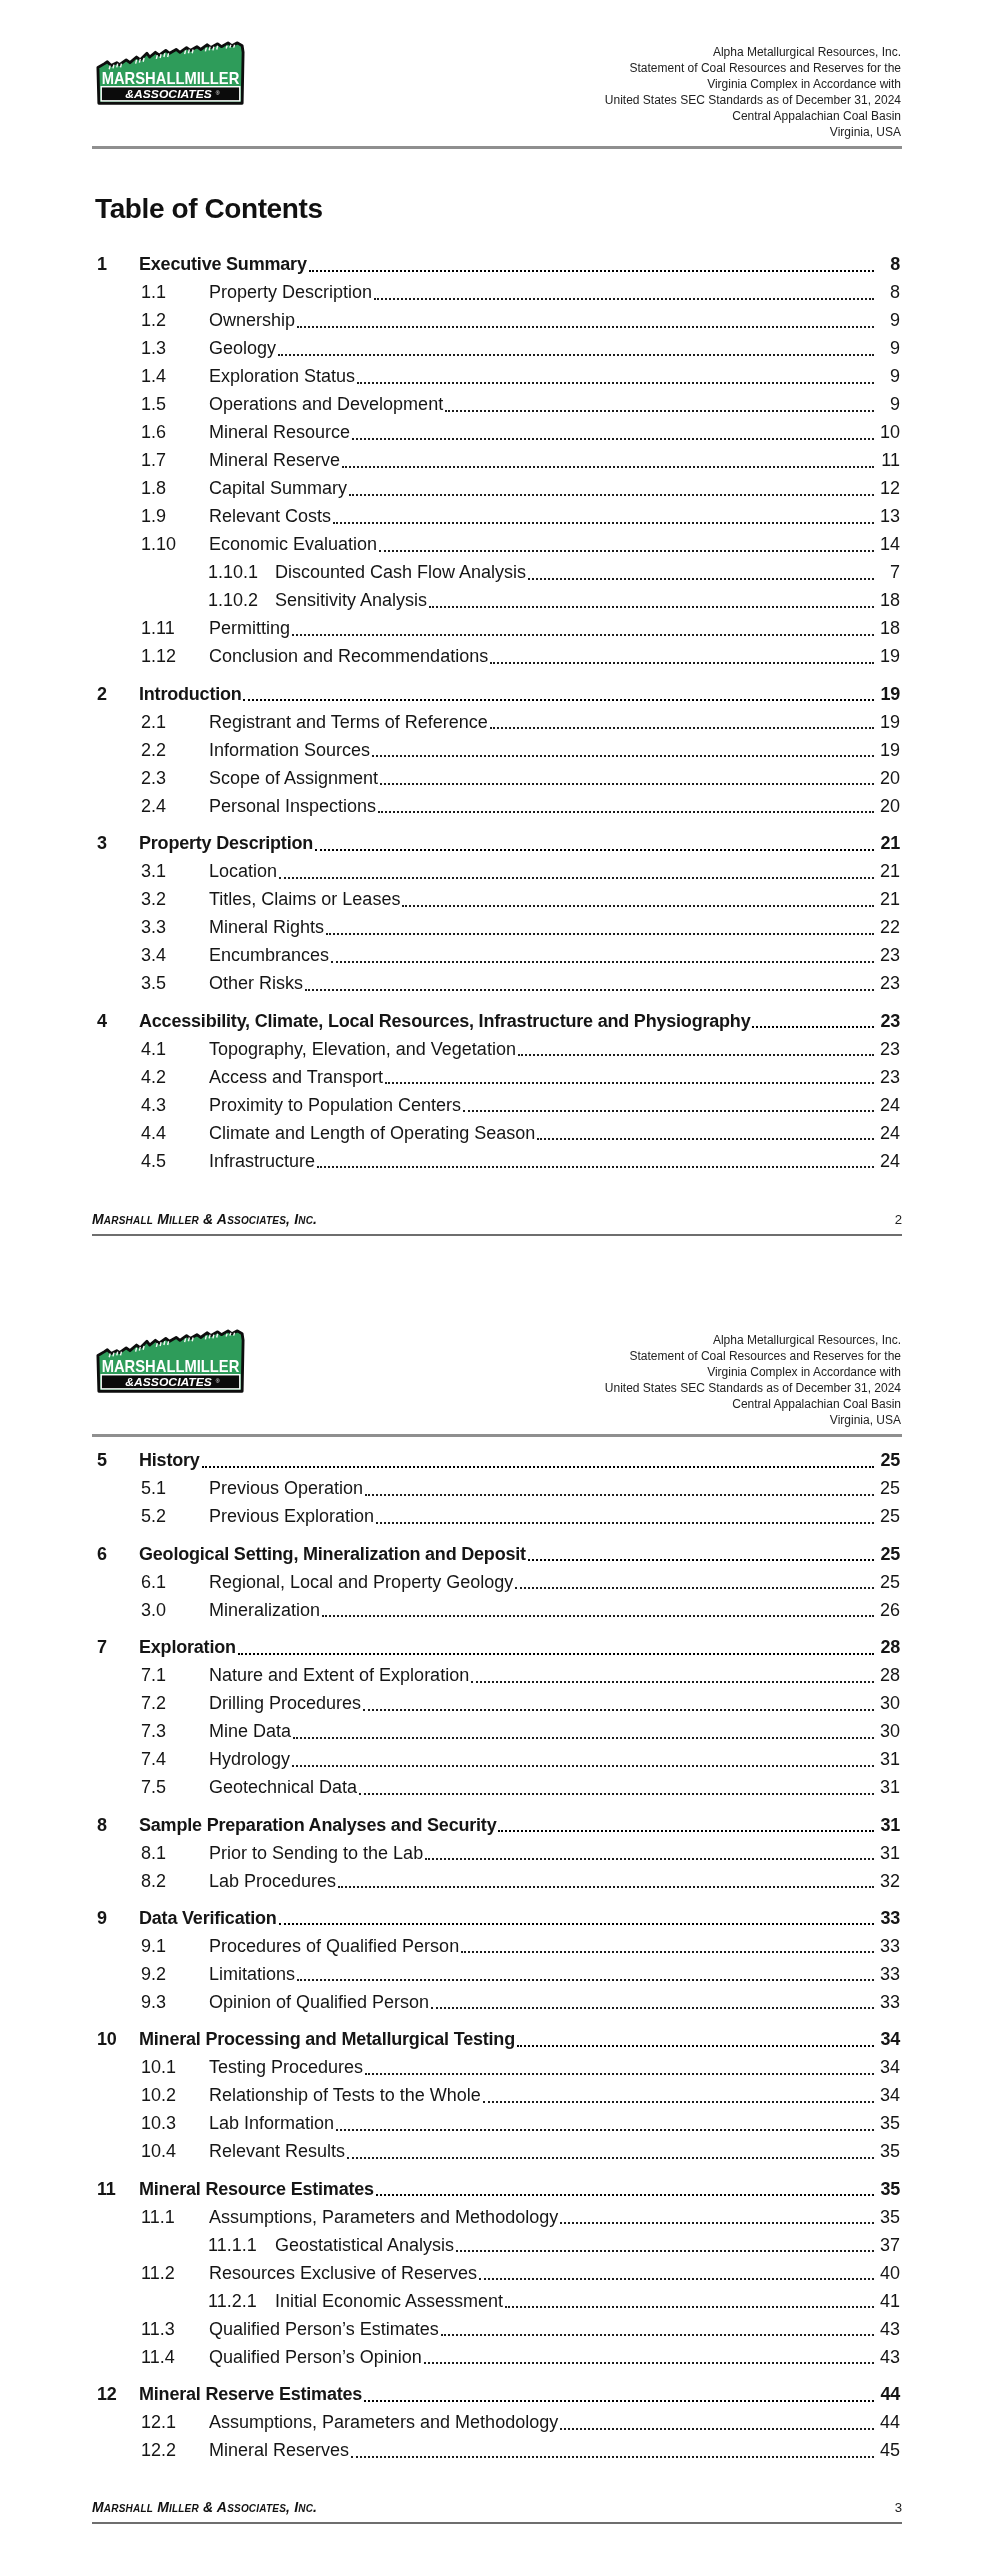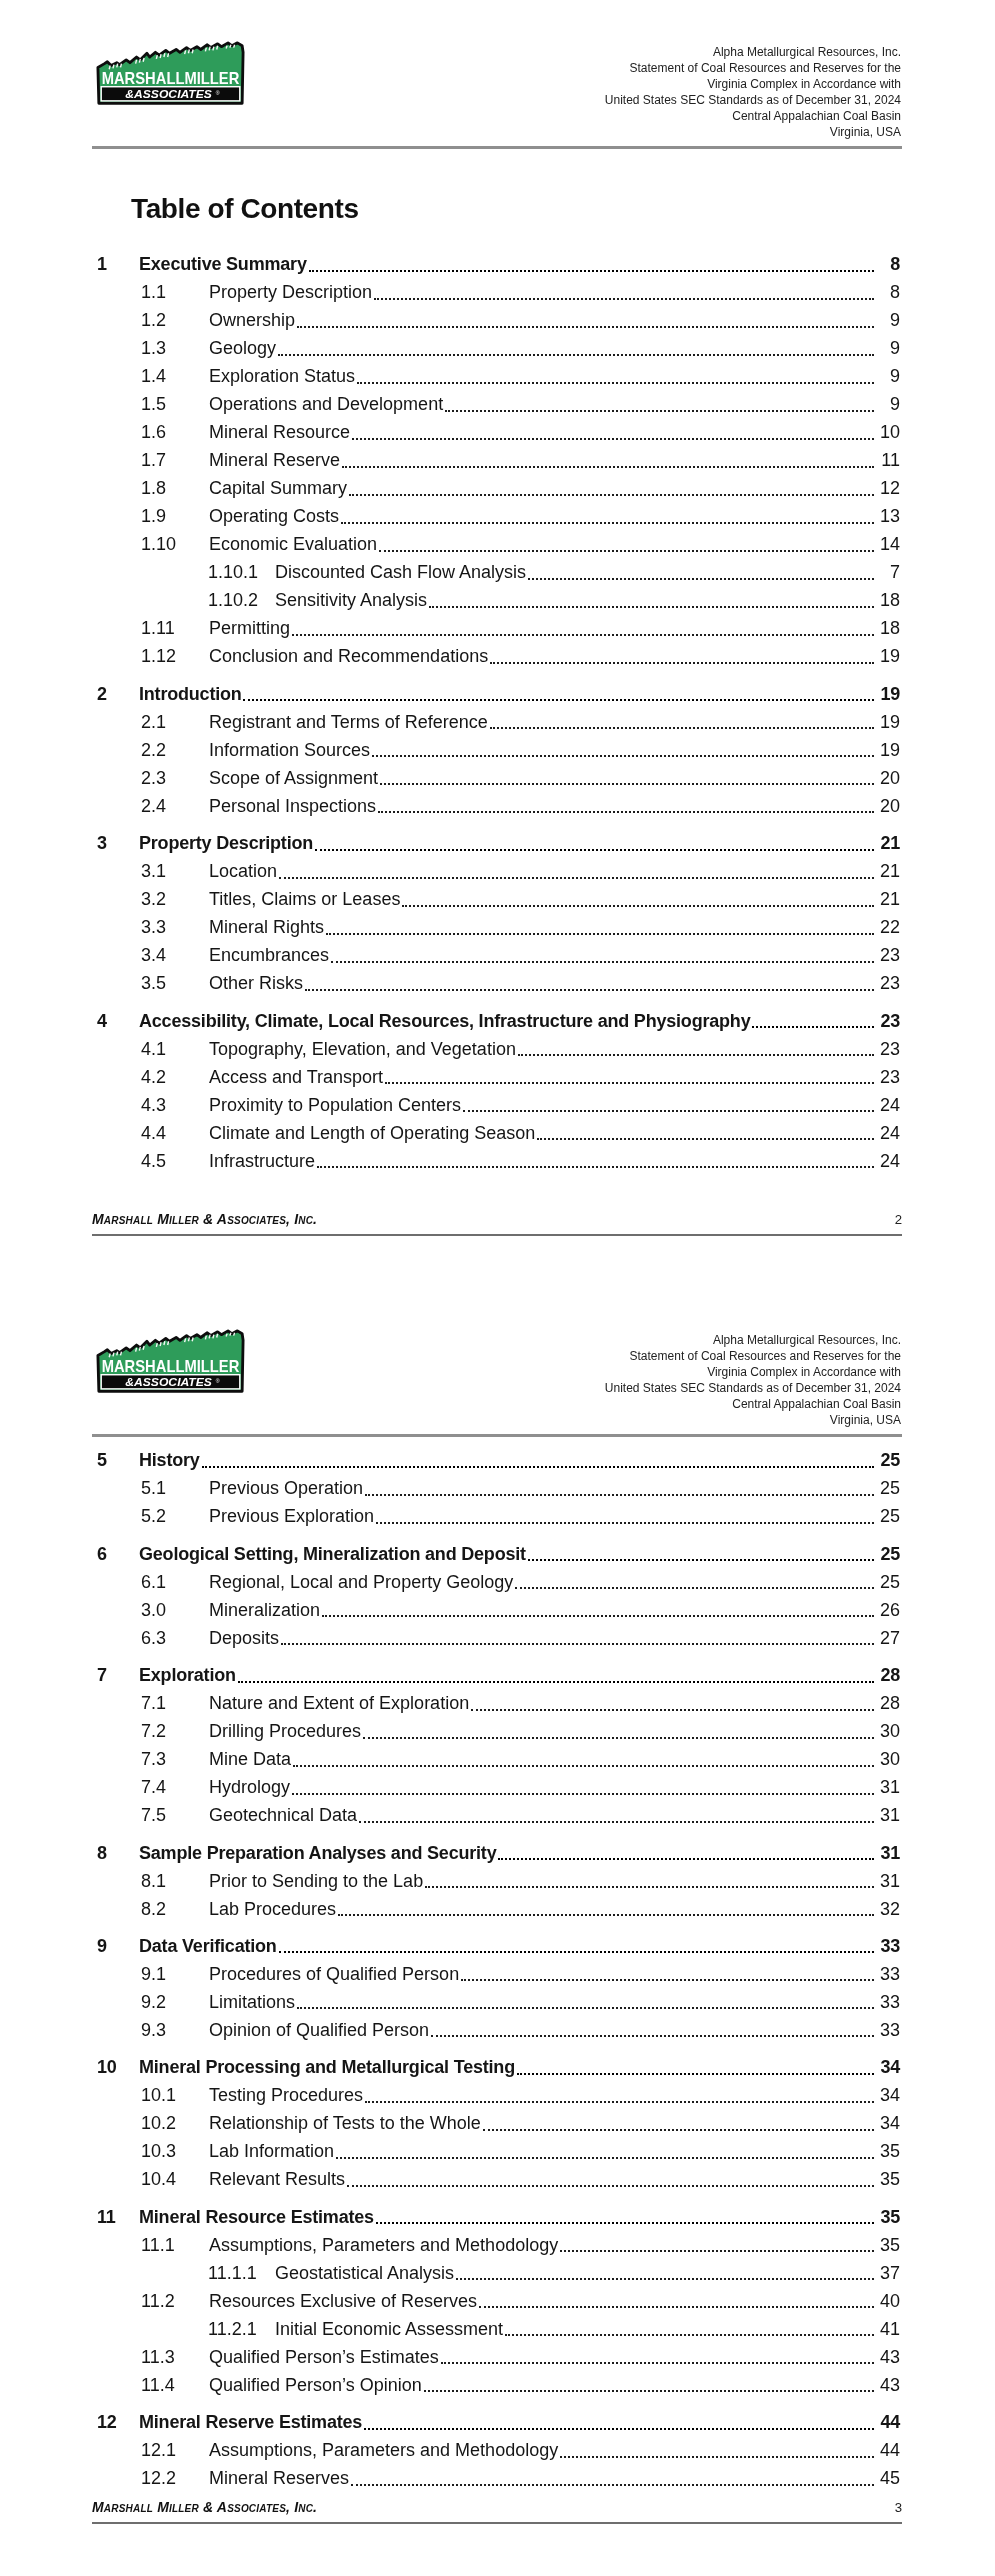--- a/index.html
+++ b/index.html
@@ -15,21 +15,21 @@
   .logo-svg { position:absolute; left:95px; top:41px; }
 
   .hdr-text {
     position:absolute; right:94px; top:44px; text-align:right;
     font-size:12px; line-height:16px; color:#222;
   }
   .hdr-rule { position:absolute; left:92px; right:93px; top:146px; height:2.8px; background:#8f8f8f; }
 
   .toc-title {
     position:absolute; left:95px; top:193px;
-    font-size:28px; font-weight:bold; letter-spacing:-0.4px; color:#111;margin-left:36px;
+    font-size:28px; font-weight:bold; letter-spacing:-0.4px; color:#111;
   }
 
   .toc-body { position:absolute; left:97px; right:95px; }
   .p1 .toc-body { top:241px; }
   .p2 .toc-body { top:149px; }
 
   .toc-row { display:flex; height:28px; line-height:28px; font-size:18px; color:#151515; }
   .toc-row .toc-num { flex:0 0 auto; }
   .toc-row .leader { flex:1 1 auto; border-bottom:2.1px dotted #1c1c1c; margin:0 3.8px 6.6px 1.9px; min-width:7.5px; }
   .toc-row .toc-pg { flex:0 0 auto; min-width:22.6px; text-align:right; }
@@ -133,21 +133,21 @@
         <span class="toc-pg">11</span>
       </div>
       <div class="toc-row lvl2">
         <span class="toc-num">1.8</span>
         <span class="toc-text">Capital Summary</span>
         <span class="leader"></span>
         <span class="toc-pg">12</span>
       </div>
       <div class="toc-row lvl2">
         <span class="toc-num">1.9</span>
-        <span class="toc-text">Operating Costs</span>
+        <span class="toc-text">Relevant Costs</span>
         <span class="leader"></span>
         <span class="toc-pg">13</span>
       </div>
       <div class="toc-row lvl2">
         <span class="toc-num">1.10</span>
         <span class="toc-text">Economic Evaluation</span>
         <span class="leader"></span>
         <span class="toc-pg">14</span>
       </div>
       <div class="toc-row lvl3">
@@ -343,26 +343,20 @@
         <span class="toc-text">Regional, Local and Property Geology</span>
         <span class="leader"></span>
         <span class="toc-pg">25</span>
       </div>
       <div class="toc-row lvl2">
         <span class="toc-num">3.0</span>
         <span class="toc-text">Mineralization</span>
         <span class="leader"></span>
         <span class="toc-pg">26</span>
       </div>
-      <div class="toc-row lvl2">
-        <span class="toc-num">6.3</span>
-        <span class="toc-text">Deposits</span>
-        <span class="leader"></span>
-        <span class="toc-pg">27</span>
-      </div>
       <div class="toc-row lvl1">
         <span class="toc-num">7</span>
         <span class="toc-text">Exploration</span>
         <span class="leader"></span>
         <span class="toc-pg">28</span>
       </div>
       <div class="toc-row lvl2">
         <span class="toc-num">7.1</span>
         <span class="toc-text">Nature and Extent of Exploration</span>
         <span class="leader"></span>

